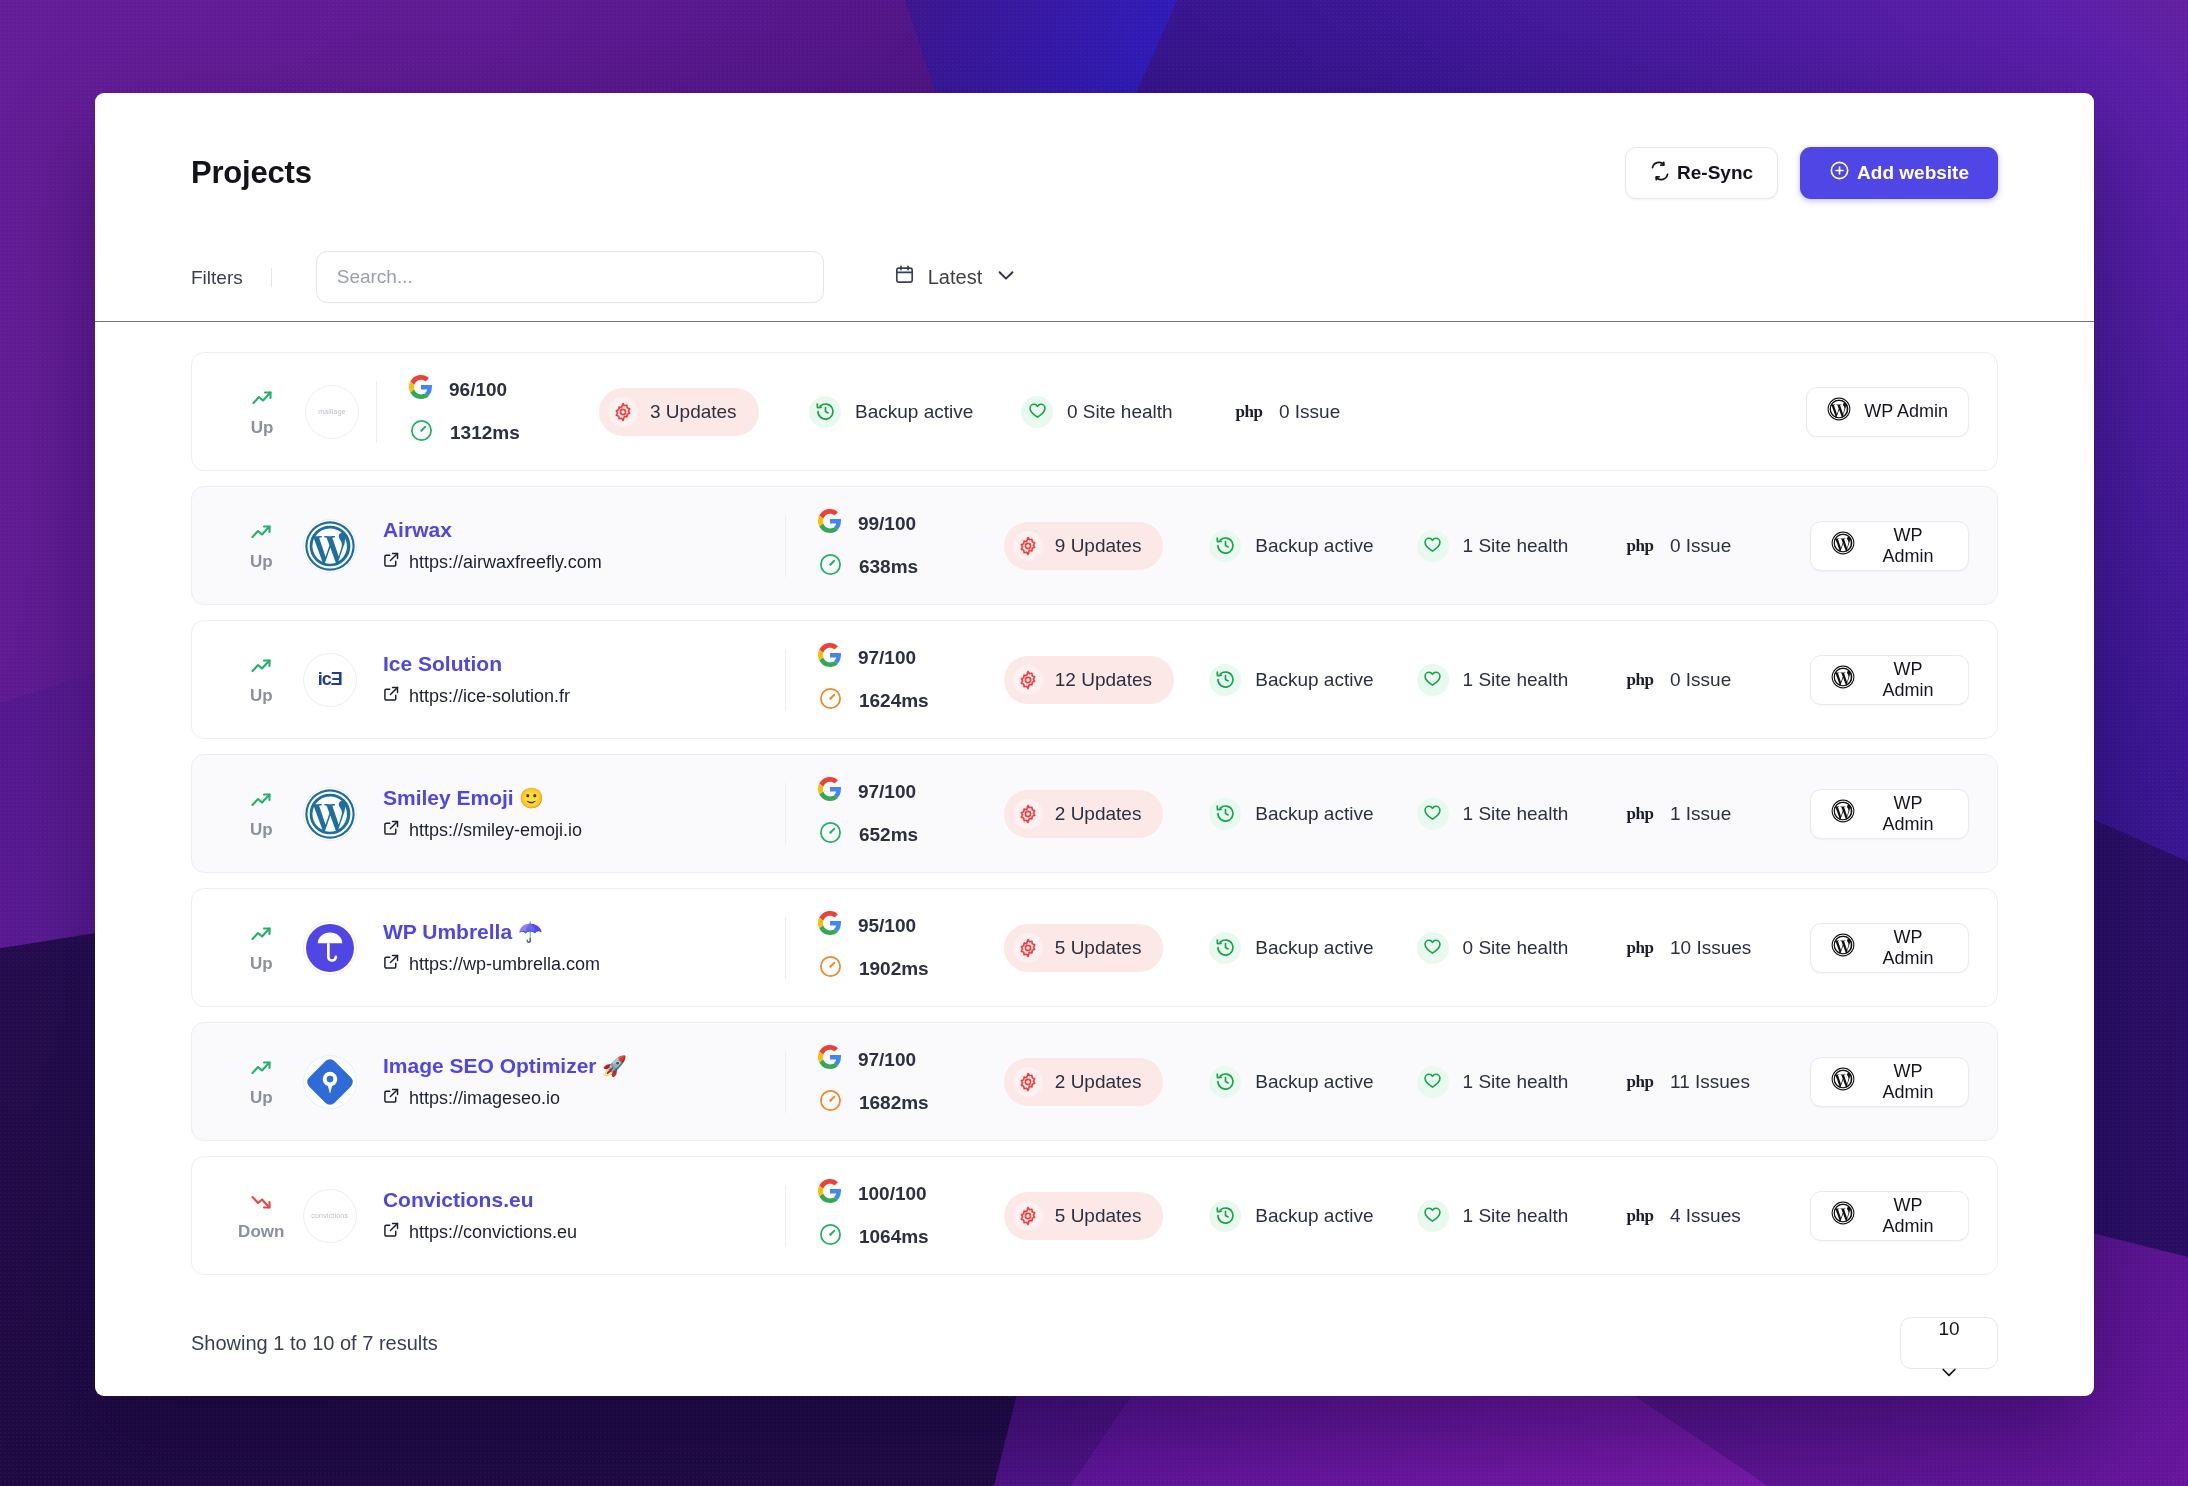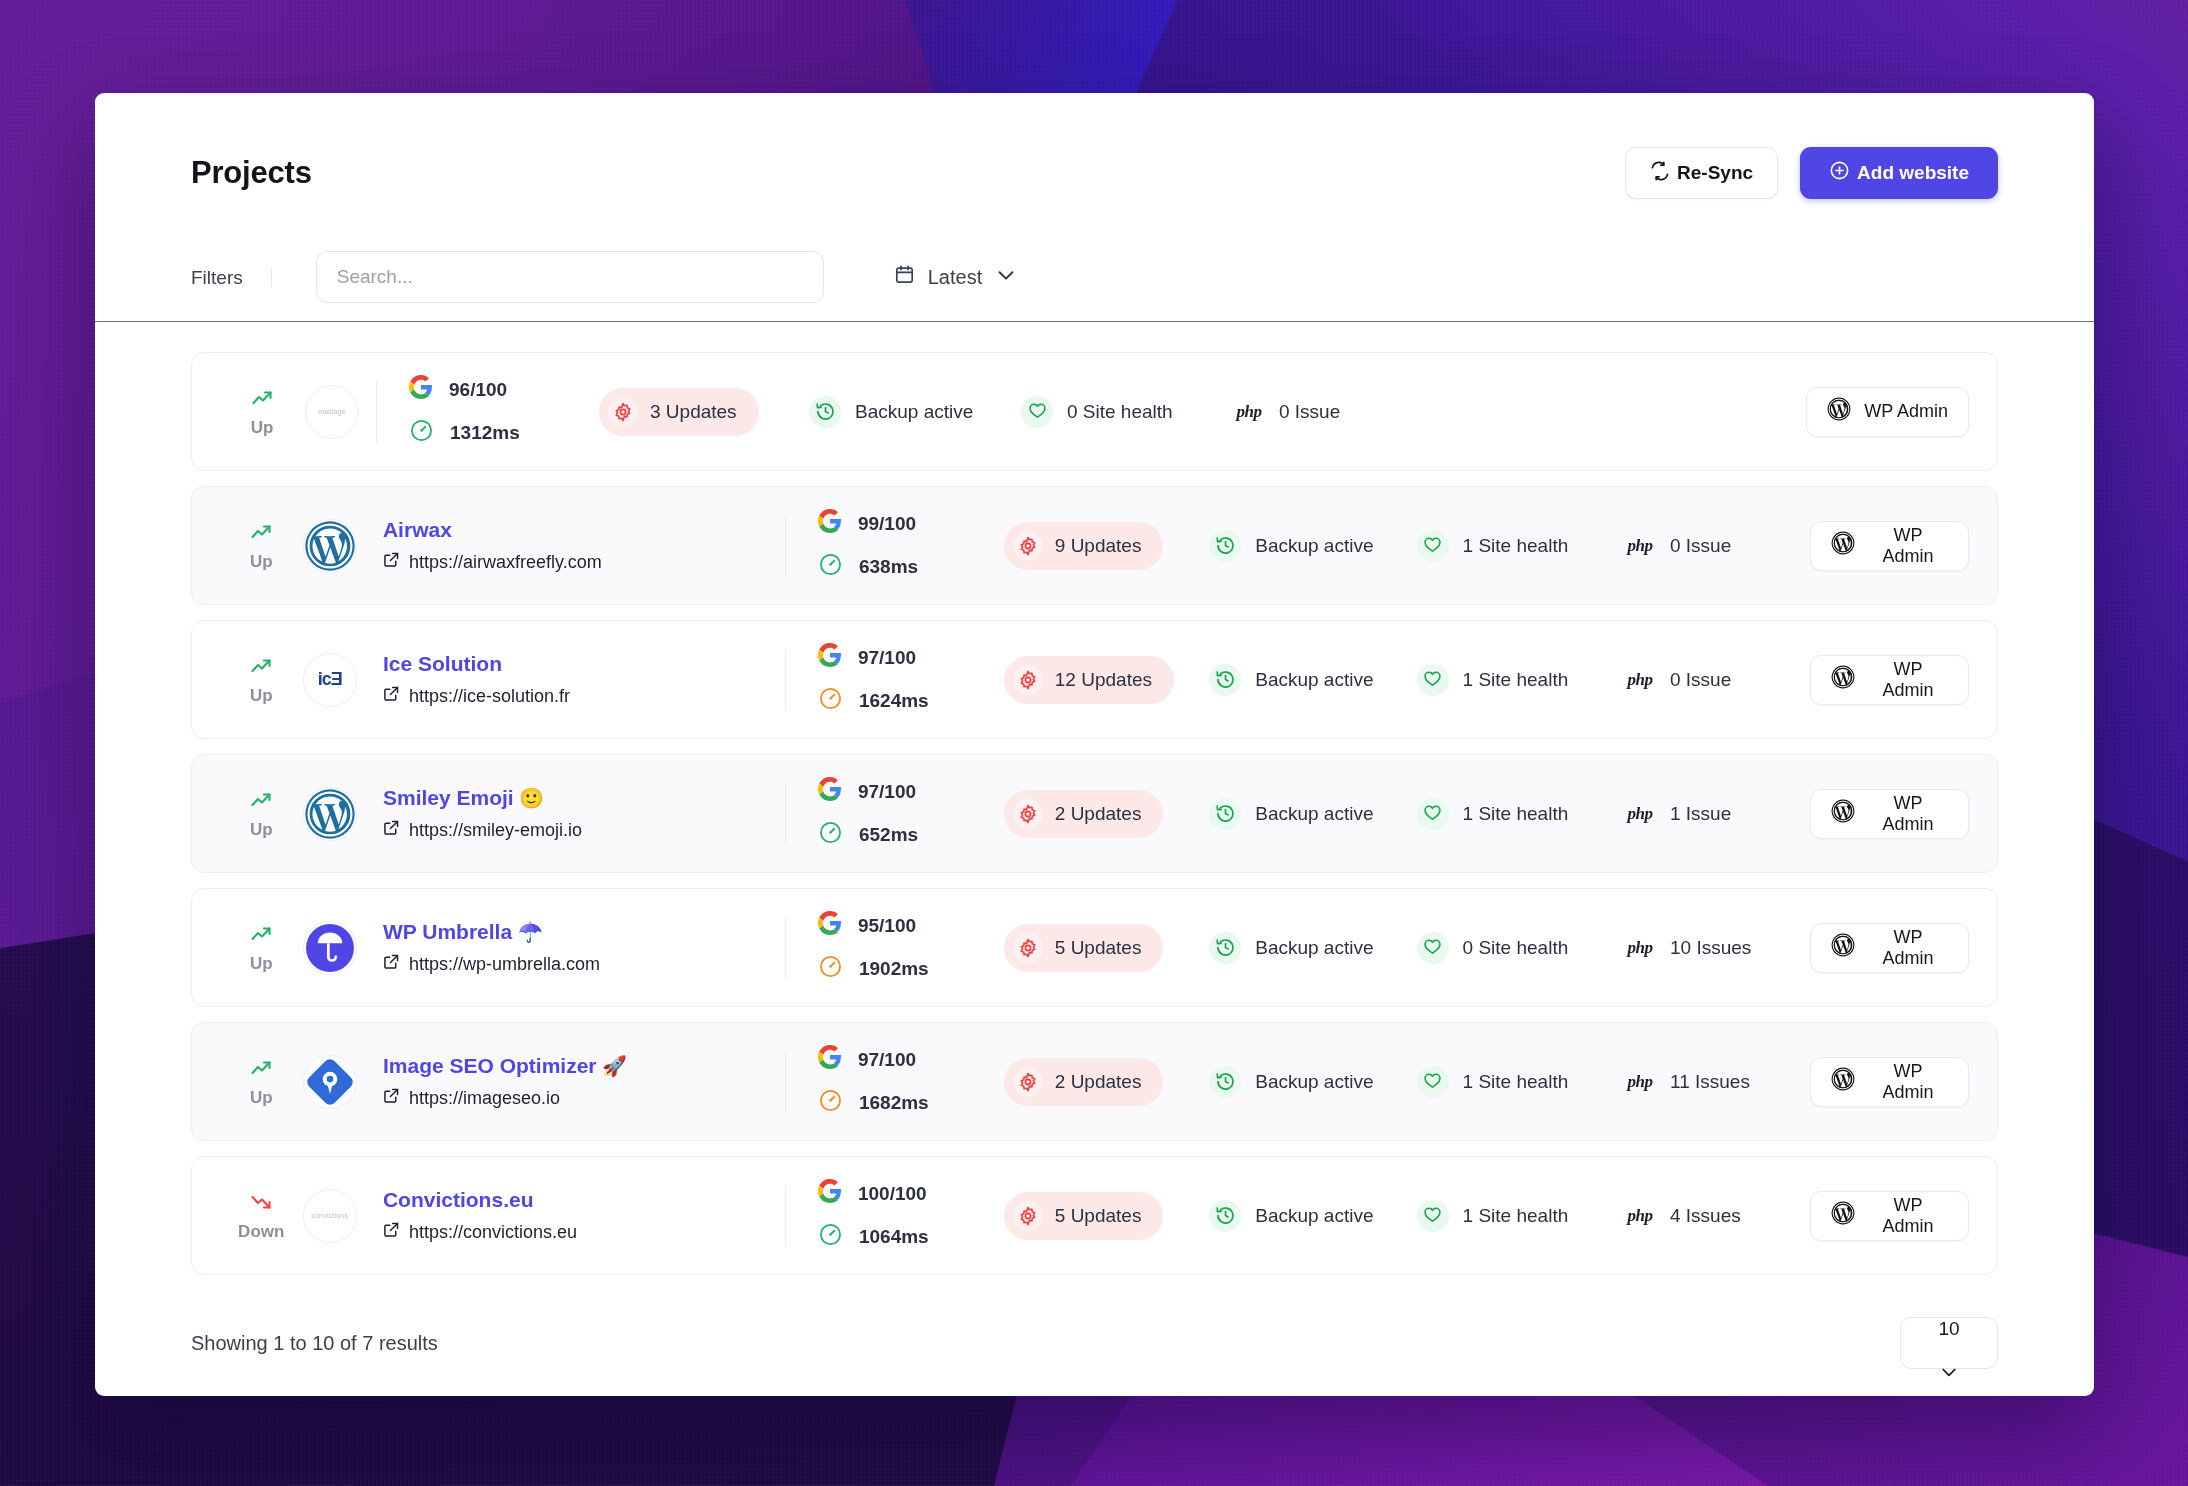--- a/index.html
+++ b/index.html
@@ -317,21 +317,20 @@
     display: flex;
     align-items: center;
     justify-content: center;
     flex: 0 0 auto;
   }
   .ic-green { background: #e9f9ef; }
   .ic-plain { background: transparent; }
 
   .php-glyph {
     font-family: "Liberation Serif", serif;
-    font-style: italic;
     font-weight: 700;
     font-size: 17px;
     color: #1c1f2b;
     letter-spacing: -0.5px;
   }
 
   .col-action { margin-left: auto; }
   .btn-wpadmin {
     display: inline-flex;
     align-items: center;

